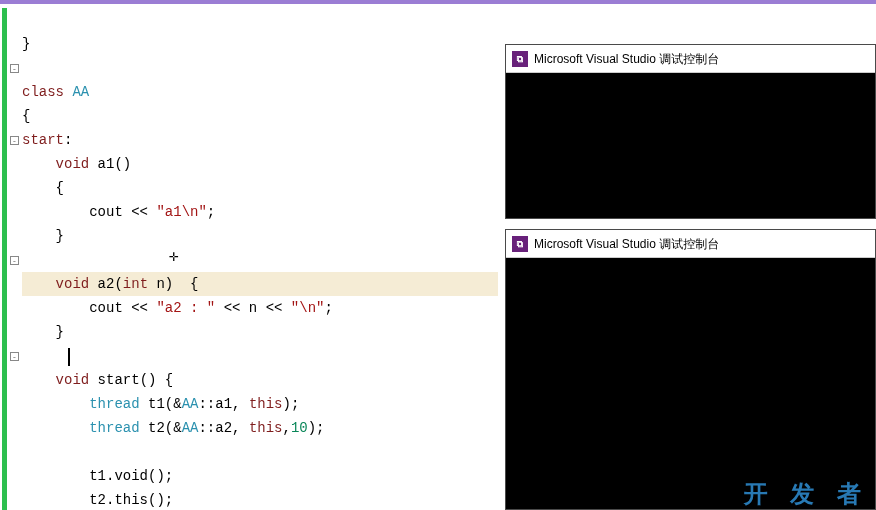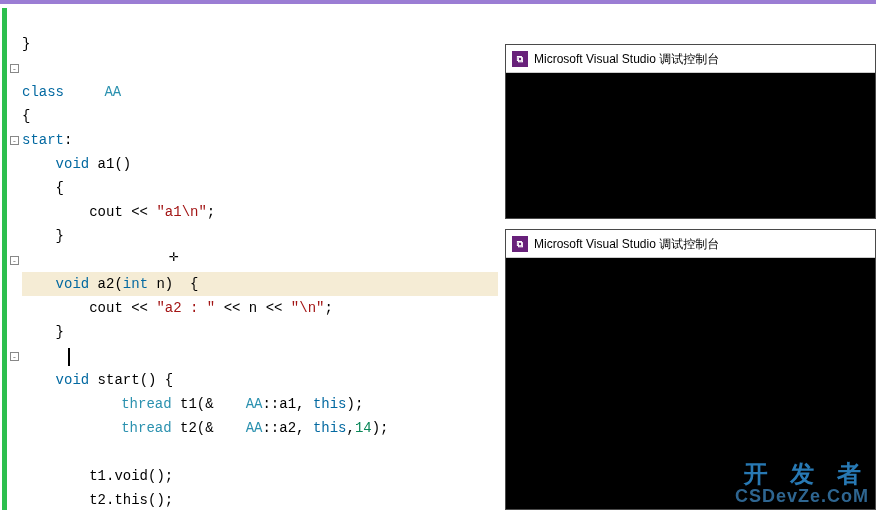--- a/index.html
+++ b/index.html
@@ -22,22 +22,22 @@
   }
   .green-bar {
     position: absolute; left: 2px; width: 5px; background: #2dbf4e;
   }
   .gb1 { top: 0; height: 506px; }
   .code {
     position: absolute; left: 22px; top: 0; width: 476px;
     line-height: 24px; white-space: pre;
     color: #000;
   }
-  .kw { color: #0369a1; }
-  .type { color: #2b91af; margin-left: 32px; }
+  .kw { color: #7f1d1d; }
+  .type { color: #2b91af; }
   .str { color: #a31515; }
   .num { color: #098658; }
   .highlight-line {
     position: absolute; left: 22px; height: 24px; width: 476px;
     background: #f5ecd5;
   }
   .fold {
     position: absolute; left: 10px; width: 9px; height: 9px;
     border: 1px solid #888; background: #fff;
     font-size: 8px; line-height: 7px; text-align: center; color: #555;
@@ -114,21 +114,21 @@
 <span>    {</span>
 <span>        cout &lt;&lt; <span class="str">"a1\n"</span>;</span>
 <span>    }</span>
 
 <span>    <span class="kw">void</span> a2(<span class="kw">int</span> n)  {</span>
 <span>        cout &lt;&lt; <span class="str">"a2 : "</span> &lt;&lt; n &lt;&lt; <span class="str">"\n"</span>;</span>
 <span>    }</span>
 
 <span>    <span class="kw">void</span> start() {</span>
 <span>        <span class="type">thread</span> t1(&amp;<span class="type">AA</span>::a1, <span class="kw">this</span>);</span>
-<span>        <span class="type">thread</span> t2(&amp;<span class="type">AA</span>::a2, <span class="kw">this</span>,<span class="num">14</span>);</span>
+<span>        <span class="type">thread</span> t2(&amp;<span class="type">AA</span>::a2, <span class="kw">this</span>,<span class="num">10</span>);</span>
 
 <span>        t1.void();</span>
 <span>        t2.this();</span>
 
   </div>
 
   <span class="cursor-cross" style="left:169px; top:238px">✛</span>
   <span class="text-cursor" style="left:68px; top:340px"></span>
 </div>
 
@@ -139,15 +139,14 @@
   </div>
 </div>
 
 <div class="console-window c2">
   <div class="console-title">
     <span class="vs-icon">⧉</span>
     <span>Microsoft Visual Studio 调试控制台</span>
   </div>
   <div class="watermark">
     <div class="wm1">开 发 者</div>
-    <div class="wm2">CSDevZe.CoM</div>
   </div>
 </div>
 
 </body></html>

